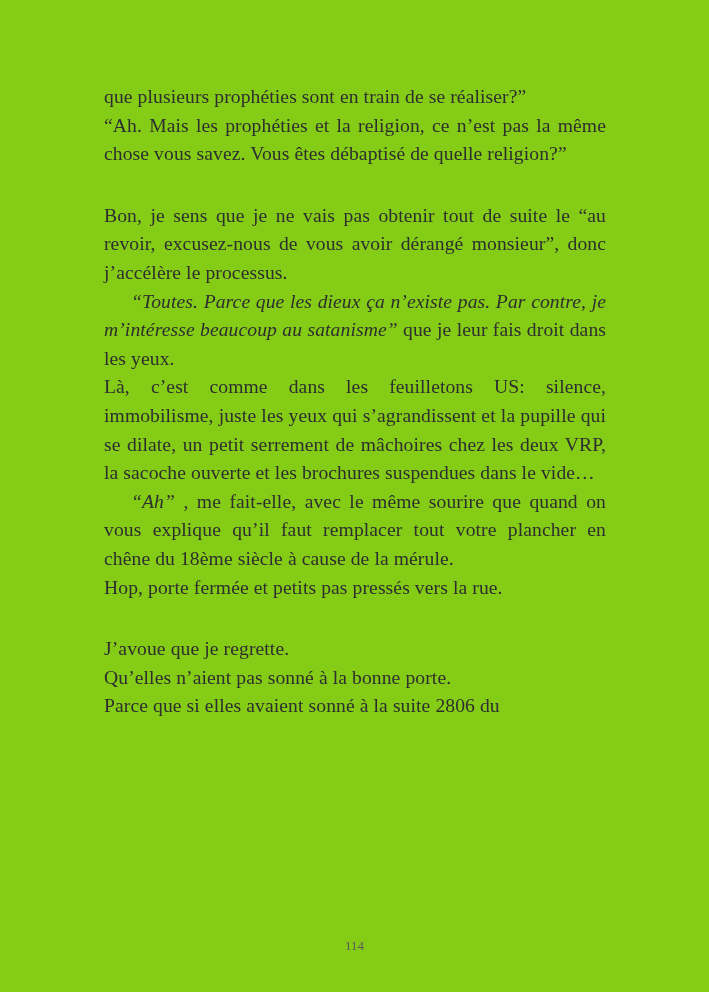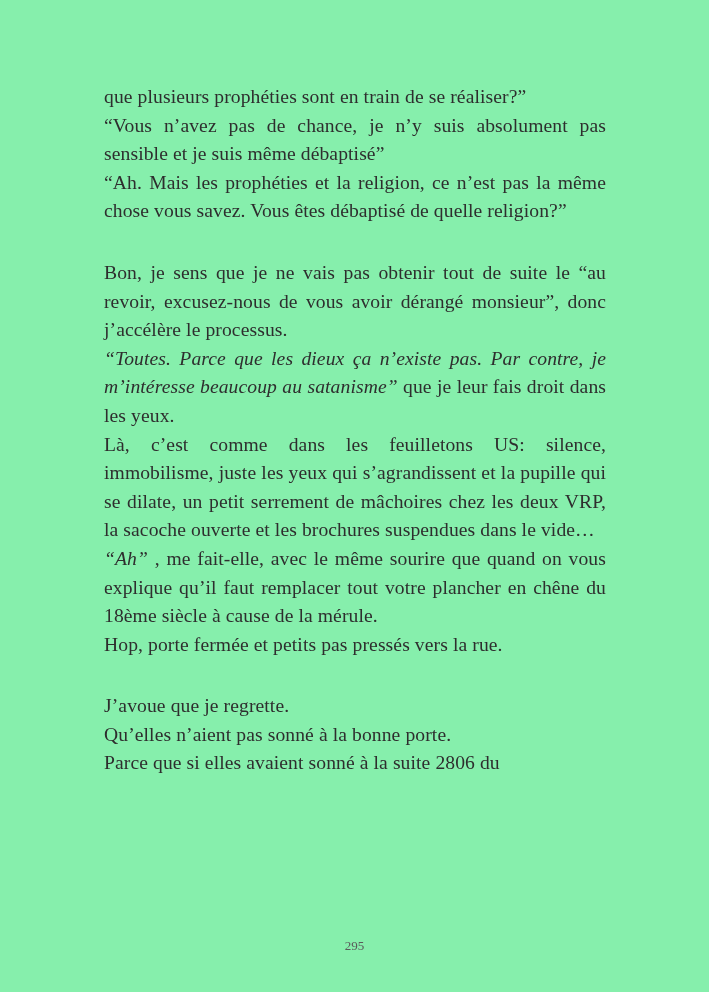--- a/index.html
+++ b/index.html
@@ -4,21 +4,21 @@
 <style>
   html, body {
     margin: 0;
     padding: 0;
     background: #ffffff;
   }
   .book-page {
     position: relative;
     width: 709px;
     height: 992px;
-    background: #86efac;
+    background: #84cc16;
     overflow: hidden;
     font-family: "Liberation Serif", "DejaVu Serif", serif;
   }
   .text-block {
     position: absolute;
     left: 104px;
     top: 83px;
     width: 502px;
     color: #2e2e2e;
     font-size: 19.6px;
@@ -29,20 +29,21 @@
   }
   .text-block p {
     margin: 0;
     padding: 0;
   }
   .text-block p.gap {
     margin-top: 33px;
   }
   .italic {
     font-style: italic;
+    margin-left: 27px;
   }
   .page-number {
     position: absolute;
     left: 0;
     right: 0;
     top: 938px;
     text-align: center;
     font-size: 13px;
     color: #5a5a5a;
     font-family: "Liberation Serif", "DejaVu Serif", serif;
@@ -50,21 +51,20 @@
 </style>
 </head>
 <body>
 
 <div class="book-page">
 
   <div class="text-block">
 
     <p><span>que plusieurs prophéties sont en train de se réaliser?”</span></p>
 
-    <p><span>“Vous n’avez pas de chance, je n’y suis absolument pas sensible et je suis même débaptisé”</span></p>
 
     <p><span>“Ah. Mais les prophéties et la religion, ce n’est pas la même chose vous savez. Vous êtes débaptisé de quelle religion?”</span></p>
 
     <p class="gap"><span>Bon, je sens que je ne vais pas obtenir tout de suite le “au revoir, excusez-nous de vous avoir dérangé monsieur”, donc j’accélère le processus.</span></p>
 
     <p><span class="italic">“Toutes. Parce que les dieux ça n’existe pas. Par contre, je m’intéresse beaucoup au satanisme”</span><span> que je leur fais droit dans les yeux.</span></p>
 
     <p><span>Là, c’est comme dans les feuilletons US: silence, immobilisme, juste les yeux qui s’agrandissent et la pupille qui se dilate, un petit serrement de mâchoires chez les deux VRP, la sacoche ouverte et les brochures suspendues dans le vide…</span></p>
 
     <p><span class="italic">“Ah”</span><span> , me fait-elle, avec le même sourire que quand on vous explique qu’il faut remplacer tout votre plancher en chêne du 18ème siècle à cause de la mérule.</span></p>
@@ -73,15 +73,15 @@
     <p><span>Hop, porte fermée et petits pas pressés vers la rue.</span></p>
 
     <p class="gap"><span>J’avoue que je regrette.</span></p>
 
     <p><span>Qu’elles n’aient pas sonné à la bonne porte.</span></p>
 
     <p><span>Parce que si elles avaient sonné à la suite 2806 du</span></p>
 
   </div>
 
-  <div class="page-number">295</div>
+  <div class="page-number">114</div>
 
 </div>
 
 </body></html>

